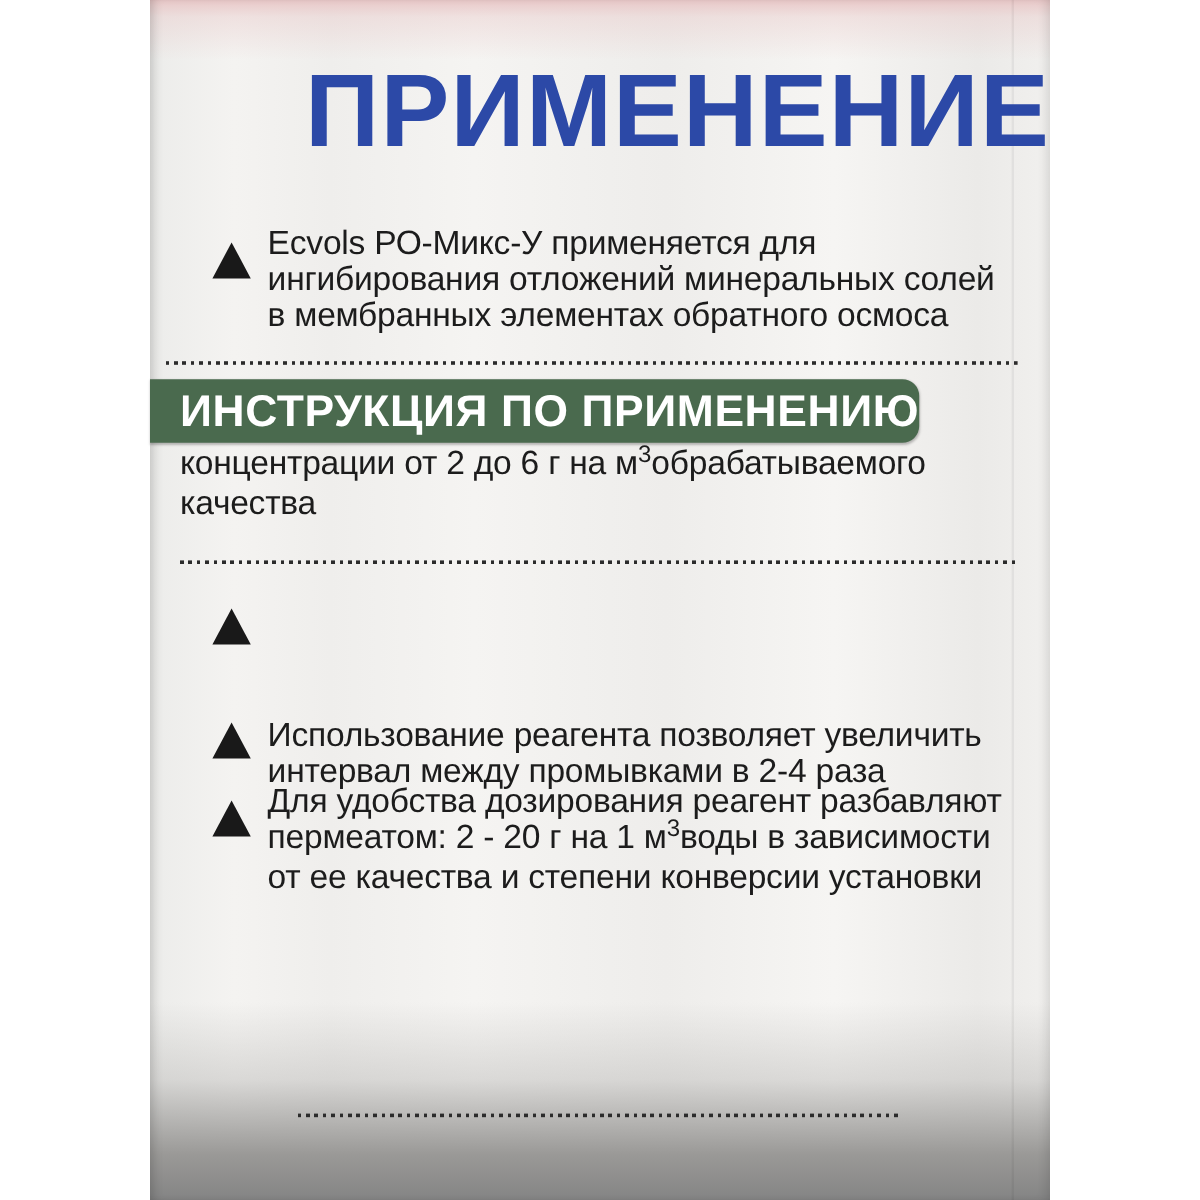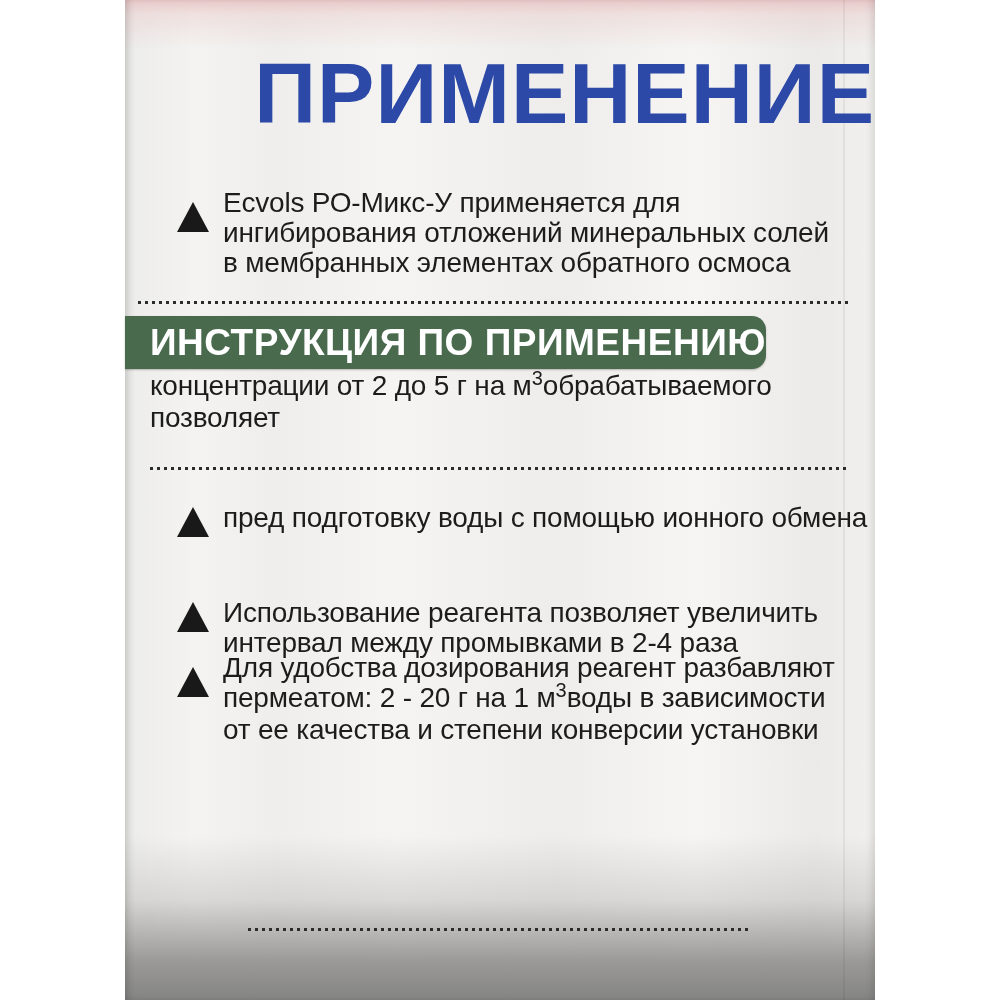--- a/index.html
+++ b/index.html
@@ -88,30 +88,29 @@
     </div>
   </div>
 
   <div class="dotted dotted-1"></div>
 
   <div class="banner">
     <span class="banner-label">ИНСТРУКЦИЯ ПО ПРИМЕНЕНИЮ</span>
   </div>
 
   <div class="instr-text">
-    <div class="line"><span>концентрации от 2 до 5 г на м</span><span class="sup">3</span><span>обрабатываемого</span></div>
-    <div class="line">позволяет</div>
+    <div class="line"><span>концентрации от 2 до 6 г на м</span><span class="sup">3</span><span>обрабатываемого</span></div>
+    <div class="line">качества</div>
   </div>
 
   <div class="dotted dotted-2"></div>
 
   <div class="bullet b2">
     <span class="tri tri-offset-2"></span>
     <div class="bullet-text">
-      <div class="line">пред подготовку воды с помощью ионного обмена</div>
     </div>
   </div>
 
   <div class="bullet b3">
     <span class="tri tri-offset-2"></span>
     <div class="bullet-text">
       <div class="line">Использование реагента позволяет увеличить</div>
       <div class="line">интервал между промывками в 2-4 раза</div>
     </div>
   </div>

